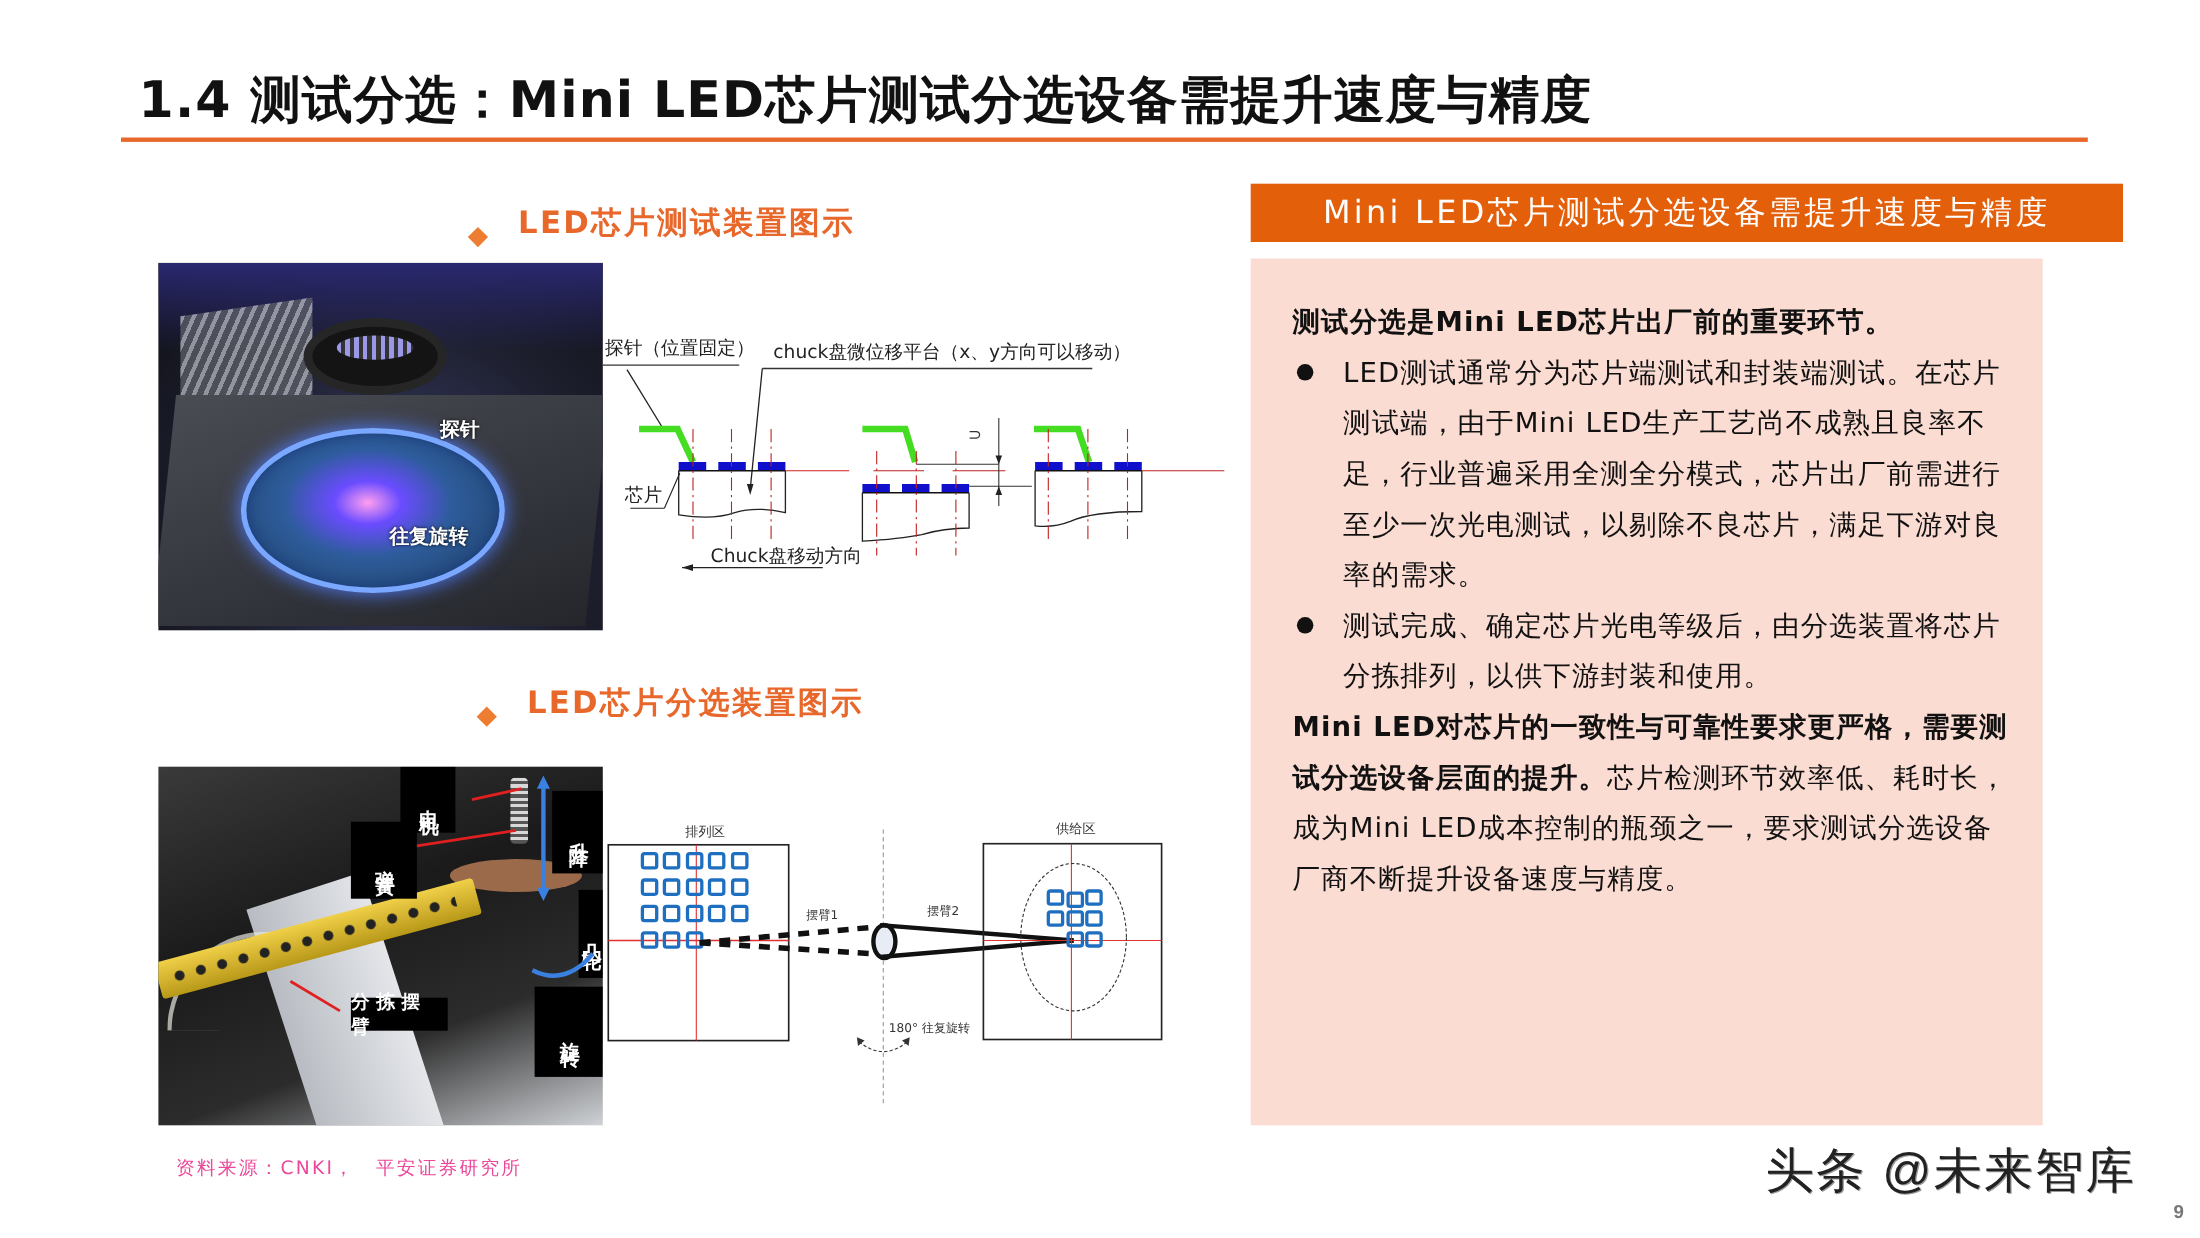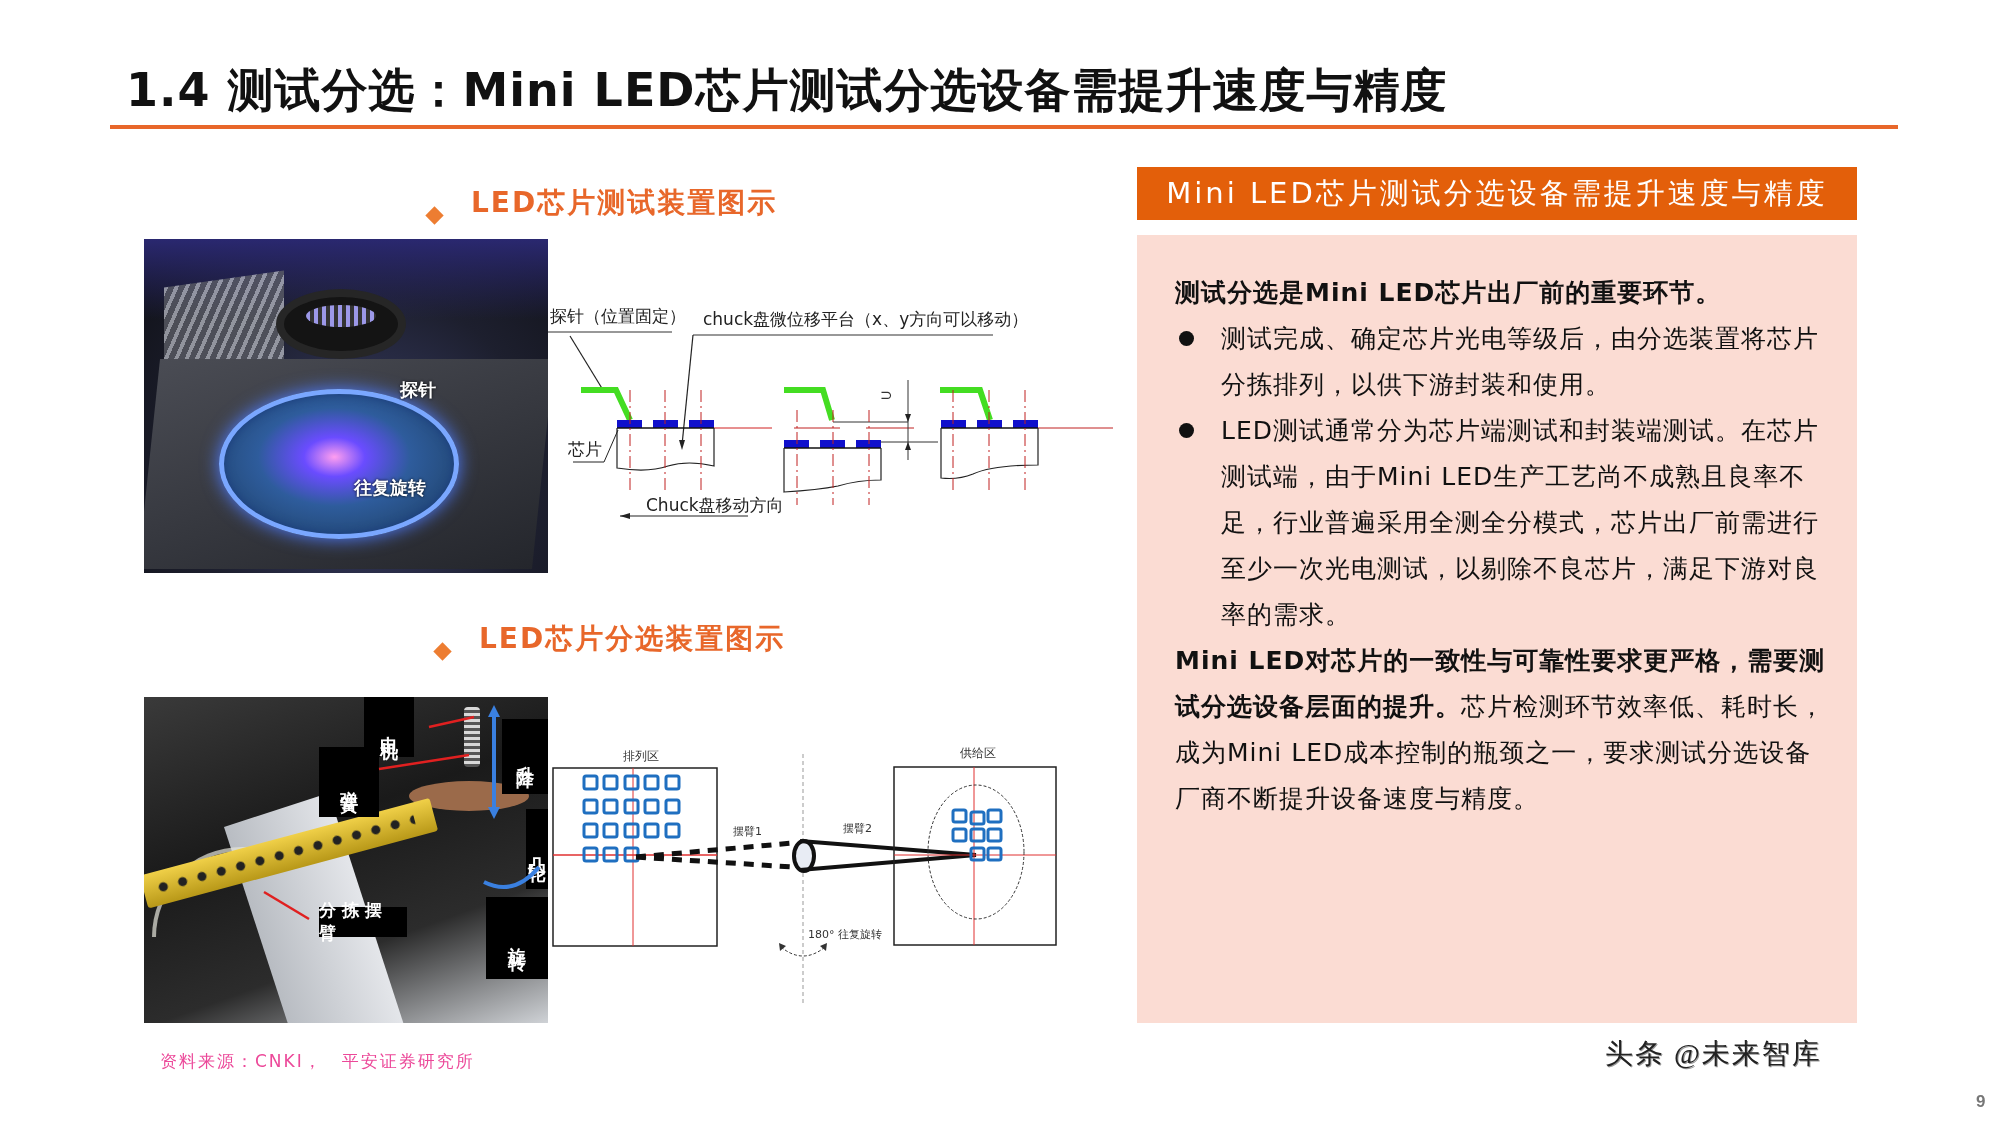--- a/index.html
+++ b/index.html
@@ -67,43 +67,43 @@
     display:flex; align-items:center; justify-content:center; writing-mode: vertical-rl; letter-spacing:6px; }
   .photo2 .spring { position:absolute; left:320px; top:10px; width:16px; height:60px;
     background: repeating-linear-gradient(180deg,#d8d8d8 0 3px,#555 3px 6px); border-radius:4px; }
   .photo2 .disc { position:absolute; left:265px; top:84px; width:120px; height:30px; border-radius:50%; background:#9b6a4a; }
 
   
   .diagram2 { position:absolute; left:548px; top:740px; width:560px; height:270px; }
 
   
   .panel-header {
-    position:absolute; left:1137px; top:167px; width:720px; height:53px; background:#e35f0a;
+    position:absolute; left:1137px; top:167px; width:793px; height:53px; background:#e35f0a;
     color:#fff; font-size:29px; letter-spacing:3px; display:flex; align-items:center; justify-content:center;
     font-family: "DejaVu Sans", sans-serif;
   }
   .panel-body {
     position:absolute; left:1137px; top:235px; width:720px; height:788px; background:#fbdcd3;
     padding: 35px 30px 0 38px;
   }
   .panel-body p {
     font-size: 25px; line-height: 46px; color:#111; letter-spacing: 1px;
     font-family: "DejaVu Sans", sans-serif;
   }
   .panel-body p b { font-weight: bold; }
   .panel-body .bullet { position: relative; padding-left: 46px; }
   .panel-body .bullet .dot { position:absolute; left:4px; top:15px; width:15px; height:15px; border-radius:50%; background:#111; }
 
   .source {
     position:absolute; left:160px; top:1050px; font-size:17px; color:#ec4899; letter-spacing:2px;
     font-family: "DejaVu Sans", sans-serif;
   }
   .watermark {
-    position:absolute; left:1605px; top:1035px; font-size:28px; color:#222; letter-spacing:2px;
-    font-family: Liberation Serif, serif; text-shadow: 1px 1px 0 #999;
+    position:absolute; left:1605px; top:1035px; font-size:44px; color:#222; letter-spacing:2px;
+    font-family: Liberation Sans, sans-serif; text-shadow: 1px 1px 0 #999;
   }
   .page-num { position:absolute; left:1976px; top:1092px; font-size:17px; color:#777; font-weight:bold;
     font-family: "Liberation Sans", sans-serif; }
   svg text { font-family: "DejaVu Sans", sans-serif; }
 </style>
 </head>
 <body>
 
 <div class="slide-title">1.4 测试分选：Mini LED芯片测试分选设备需提升速度与精度</div>
 <div class="title-rule"></div>
@@ -268,24 +268,24 @@
   <path d="M233 207 Q255 225 277 207" fill="none" stroke="#333" stroke-width="1" stroke-dasharray="3 2"></path>
   <polygon points="231,203 238,206 232,211" fill="#333"></polygon>
   <polygon points="279,203 272,206 278,211" fill="#333"></polygon>
 </svg>
 
 <div class="panel-header">Mini LED芯片测试分选设备需提升速度与精度</div>
 <div class="panel-body">
   <p><b>测试分选是Mini LED芯片出厂前的重要环节。</b></p>
   <p class="bullet">
     <span class="dot"></span>
-    <span>测试完成、确定芯片光电等级后，由分选装置将芯片分拣排列，以供下游封装和使用。</span>
+    <span>LED测试通常分为芯片端测试和封装端测试。在芯片测试端，由于Mini LED生产工艺尚不成熟且良率不足，行业普遍采用全测全分模式，芯片出厂前需进行至少一次光电测试，以剔除不良芯片，满足下游对良率的需求。</span>
   </p>
   <p class="bullet">
     <span class="dot"></span>
-    <span>LED测试通常分为芯片端测试和封装端测试。在芯片测试端，由于Mini LED生产工艺尚不成熟且良率不足，行业普遍采用全测全分模式，芯片出厂前需进行至少一次光电测试，以剔除不良芯片，满足下游对良率的需求。</span>
+    <span>测试完成、确定芯片光电等级后，由分选装置将芯片分拣排列，以供下游封装和使用。</span>
   </p>
   <p><b>Mini LED对芯片的一致性与可靠性要求更严格，需要测试分选设备层面的提升。</b><span>芯片检测环节效率低、耗时长，成为Mini LED成本控制的瓶颈之一，要求测试分选设备厂商不断提升设备速度与精度。</span></p>
 </div>
 
 <div class="source">资料来源：CNKI，　平安证券研究所</div>
 <div class="watermark">头条 @未来智库</div>
 <div class="page-num">9</div>
 
 </body></html>

